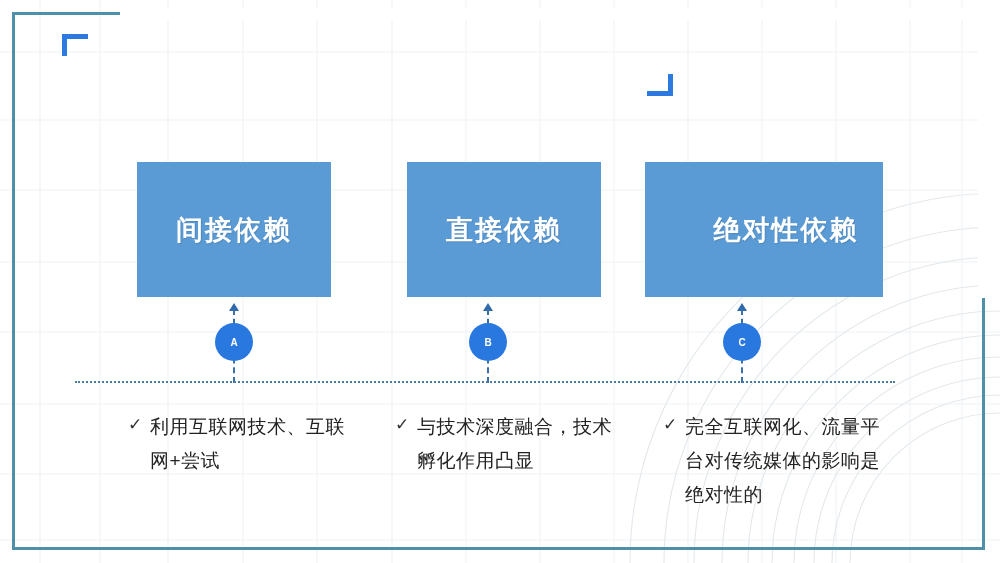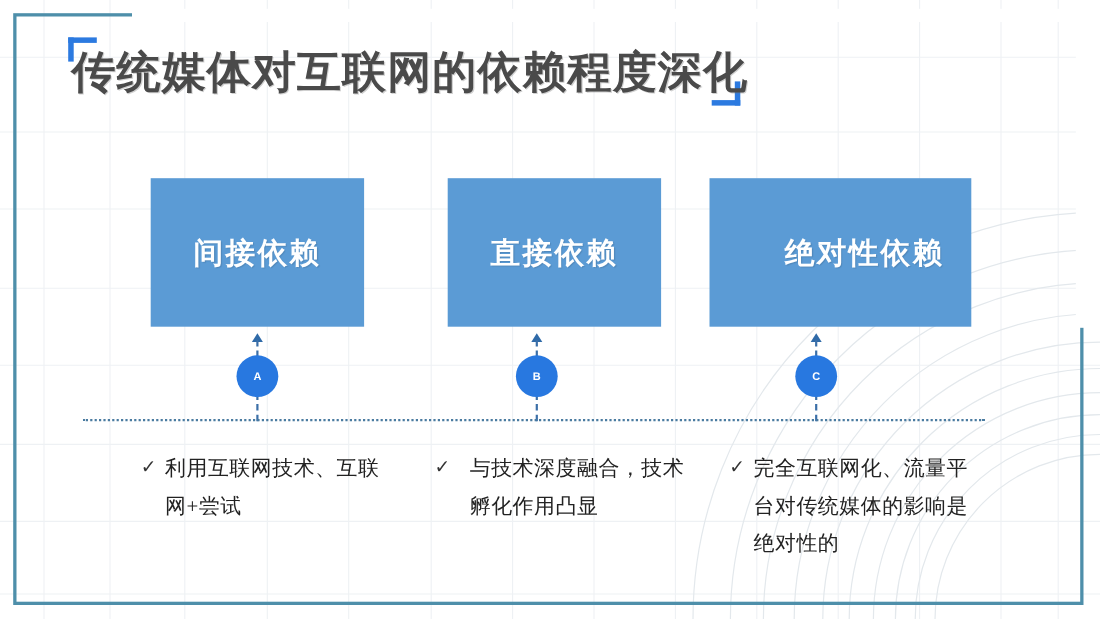--- a/index.html
+++ b/index.html
@@ -196,24 +196,23 @@
     font-size: 17px;
     line-height: 30px;
     color: #333333;
   }
   .bullet-text {
     flex: 1 1 auto;
     font-size: 19px;
     line-height: 34px;
     color: #222222;
     letter-spacing: 0.5px;
-    font-family: Liberation Serif, serif;
   }
   .bullet.x0 .bullet-text { width: 160px; }
-  .bullet.x1 .bullet-text { width: 190px; margin-left: 10px; }
+  .bullet.x1 .bullet-text { width: 190px; }
   .bullet.x2 .bullet-text { width: 200px; }
 </style>
 </head>
 <body>
 
 <div id="slide">
 
   <svg class="bg-grid" viewBox="0 0 1000 563" preserveAspectRatio="none">
     <g stroke="#eef1f4" stroke-width="1" fill="none">
       <line x1="40" y1="0" x2="40" y2="563"></line>
@@ -256,21 +255,20 @@
     </g>
   </svg>
 
   <div class="frame"></div>
   <div class="frame-mask-top"></div>
   <div class="frame-mask-right"></div>
 
   <div class="title-zone">
     <div class="bracket tl"></div>
     <div class="bracket br"></div>
-    <div class="title-text">传统媒体对互联网的依赖程度深化</div>
   </div>
 
   <div class="box b0">
     <span class="box-label">间接依赖</span>
   </div>
   <div class="box b1">
     <span class="box-label">直接依赖</span>
   </div>
   <div class="box b2">
     <span class="box-label">绝对性依赖</span>

